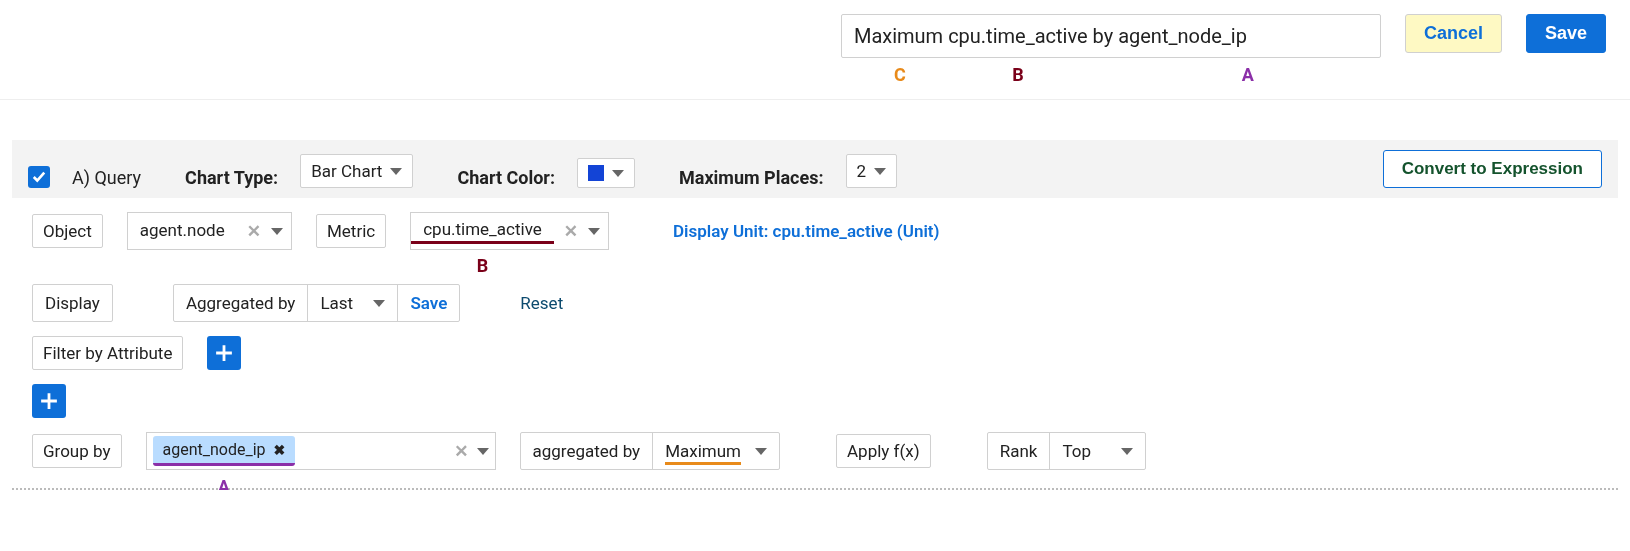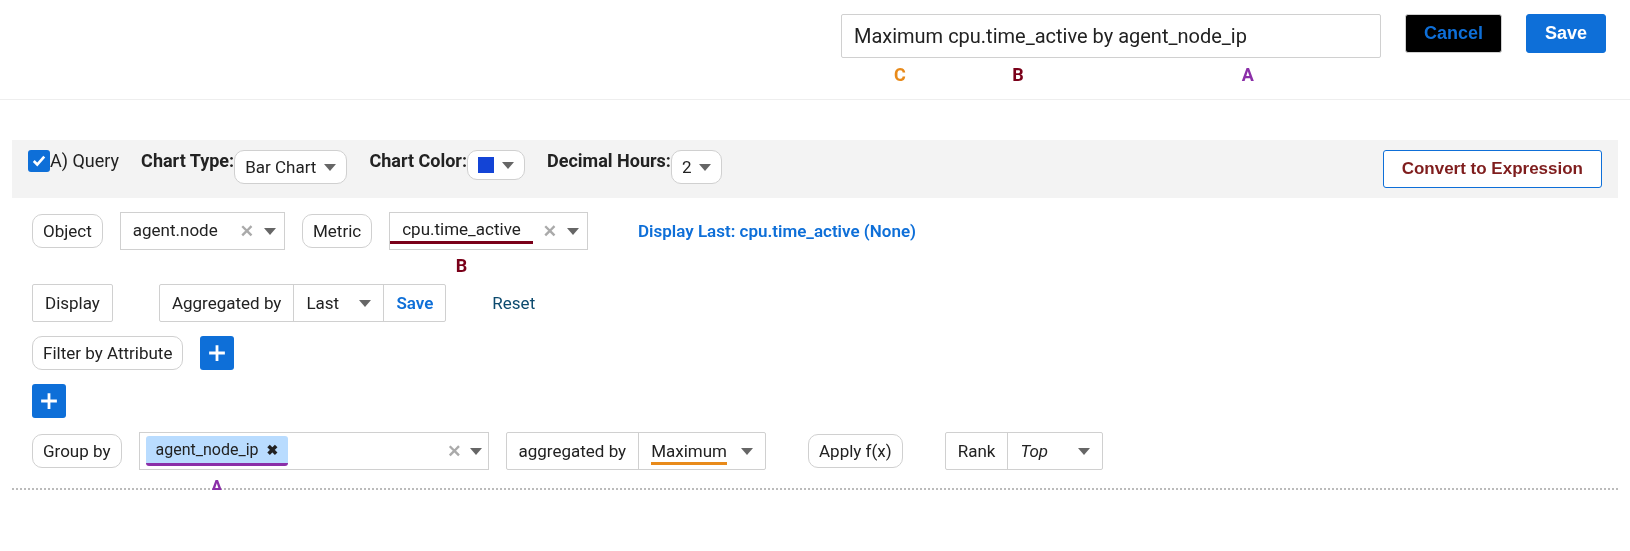--- a/index.html
+++ b/index.html
@@ -38,60 +38,61 @@
     display: flex;
     font-weight: 700;
     font-size: 18px;
     margin-top: 6px;
     width: 540px;
     padding-left: 12px;
   }
   .annot-row span { display: inline-block; text-align: center; }
   .btn {
     border: 1px solid #d0d0d0;
-    background: #000000;
+    background: #fef9c3;
     border-radius: 3px;
     padding: 8px 18px;
     font-size: 18px;
     font-weight: 600;
     cursor: pointer;
     color: #0e6fd8;
   }
   .btn-primary {
     background: #0e6fd8;
     border-color: #0e6fd8;
     color: #fff;
   }
   .divider-h {
     border-bottom: 1px solid #eee;
     margin: 14px 0 40px 0;
   }
   .query-header {
     background: #f3f3f3;
     display: flex;
-    align-items: flex-start;
+    align-items: flex-end;
     padding: 10px 16px;
+    gap: 22px;
     margin: 0 12px;
   }
   .checkbox {
     width: 22px; height: 22px;
     background: #0e6fd8;
     border-radius: 3px;
     display: inline-flex;
     align-items: center;
     justify-content: center;
     color: #fff;
   }
   .checkbox svg { width: 14px; height: 14px; }
   .qlabel { font-weight: 400; font-size: 18px; }
   .label-bold { font-weight: 700; font-size: 18px; margin-left: 22px; }
   .select-box, .static-box {
     border: 1px solid #d0d0d0;
     background: #fff;
-    border-radius: 10px;
+    border-radius: 2px;
     padding: 6px 10px;
     display: inline-flex;
     align-items: center;
     gap: 8px;
     font-size: 17px;
   }
   .caret {
     width: 0; height: 0;
     border-left: 6px solid transparent;
     border-right: 6px solid transparent;
@@ -99,32 +100,32 @@
     display: inline-block;
   }
   .color-swatch {
     width: 16px; height: 16px;
     background: #1344d6;
     display: inline-block;
   }
   .spacer { flex: 1; }
   .btn-outline {
     border: 1px solid #0e6fd8;
-    color: #7f1d1d;
+    color: #14532d;
     background: #fff;
     border-radius: 3px;
     padding: 8px 18px;
     font-size: 17px;
     font-weight: 600;
     cursor: pointer;
   }
   .row {
     display: flex;
     align-items: center;
-    gap: 17px;
+    gap: 24px;
     margin: 14px 12px 0 32px;
     font-size: 17px;
   }
   .clear-x {
     color: #aaa;
     font-weight: 700;
     cursor: pointer;
     padding: 0 2px;
   }
   .link-text { color: #0e6fd8; font-weight: 600; cursor: pointer; }
@@ -248,21 +249,21 @@
     <span>Bar Chart</span>
     <span class="caret"></span>
   </span>
 
   <span class="label-bold">Chart Color:</span>
   <span class="select-box">
     <span class="color-swatch"></span>
     <span class="caret"></span>
   </span>
 
-  <span class="label-bold">Decimal Hours:</span>
+  <span class="label-bold">Maximum Places:</span>
   <span class="select-box">
     <span>2</span>
     <span class="caret"></span>
   </span>
 
   <span class="spacer"></span>
   <button class="btn-outline">Convert to Expression</button>
 </div>
 
 <div class="row">
@@ -281,21 +282,21 @@
       <span class="txt underline-b" style="display:inline-block;">cpu.time_active</span>
       <span class="annot-below" style="position:absolute;left:0;right:0;top:36px;color:#7a0019;">B</span>
     </span>
     <span class="tools">
       <span class="clear-x">✕</span>
       <span class="caret"></span>
     </span>
   </span>
 
   <span style="width:16px;"></span>
-  <span class="link-text">Display Last: cpu.time_active (None)</span>
+  <span class="link-text">Display Unit: cpu.time_active (Unit)</span>
 </div>
 
 <div class="row" style="margin-top:34px;">
   <span class="joined">
     <div>Display</div>
   </span>
 
   <span style="width:12px;"></span>
 
   <span class="joined">
@@ -356,21 +357,21 @@
       <span class="caret"></span>
     </div>
   </span>
 
   <span style="width:8px;"></span>
   <span class="static-box">Apply f(x)</span>
 
   <span style="width:8px;"></span>
   <span class="joined">
     <div>Rank</div>
-    <div style="min-width:90px;font-style:italic;">
+    <div style="min-width:90px;">
       <span>Top</span>
       <span style="flex:1;min-width:30px;"></span>
       <span class="caret"></span>
     </div>
   </span>
 </div>
 
 <hr class="dotted-hr">
 
 </body></html>

